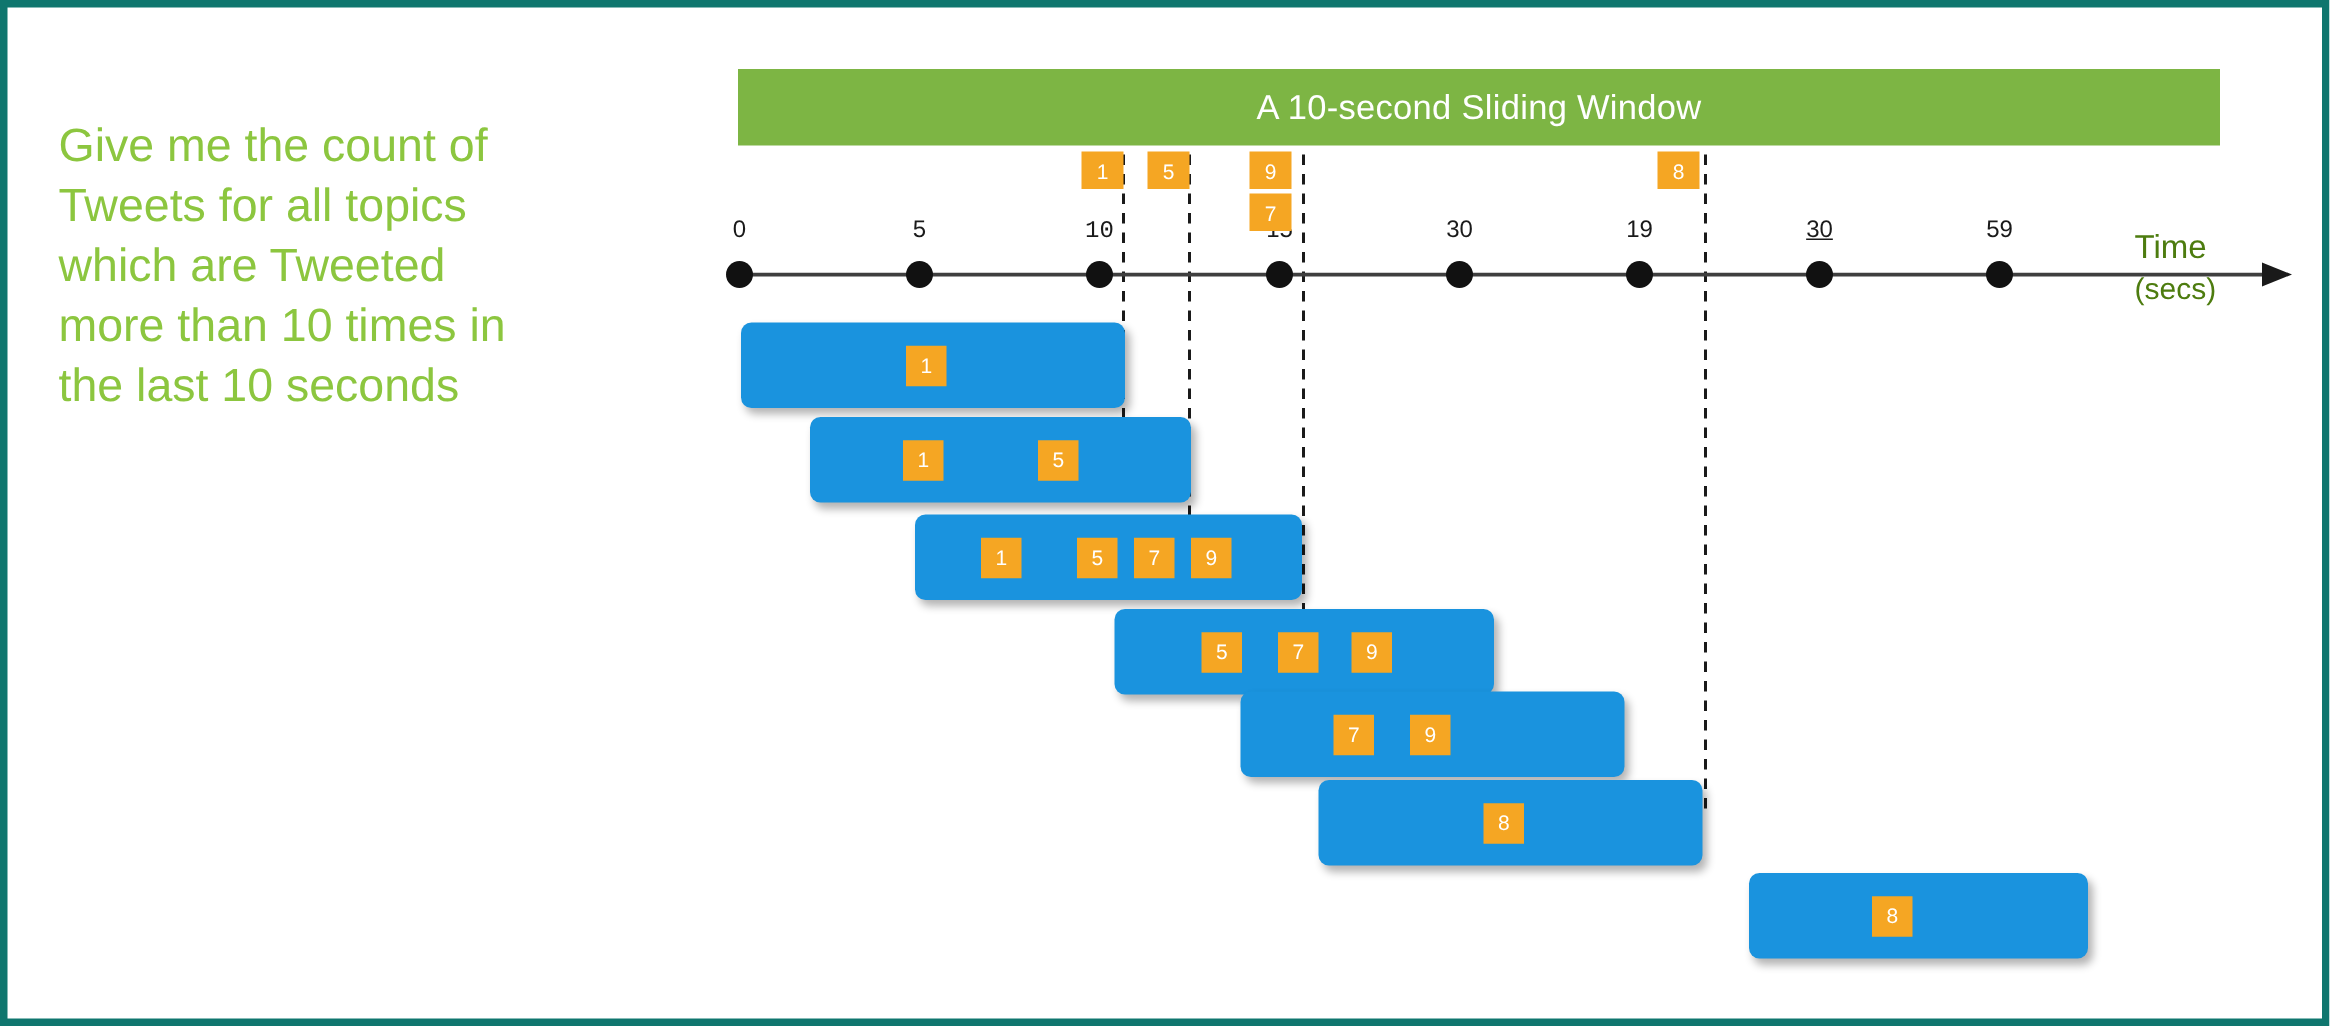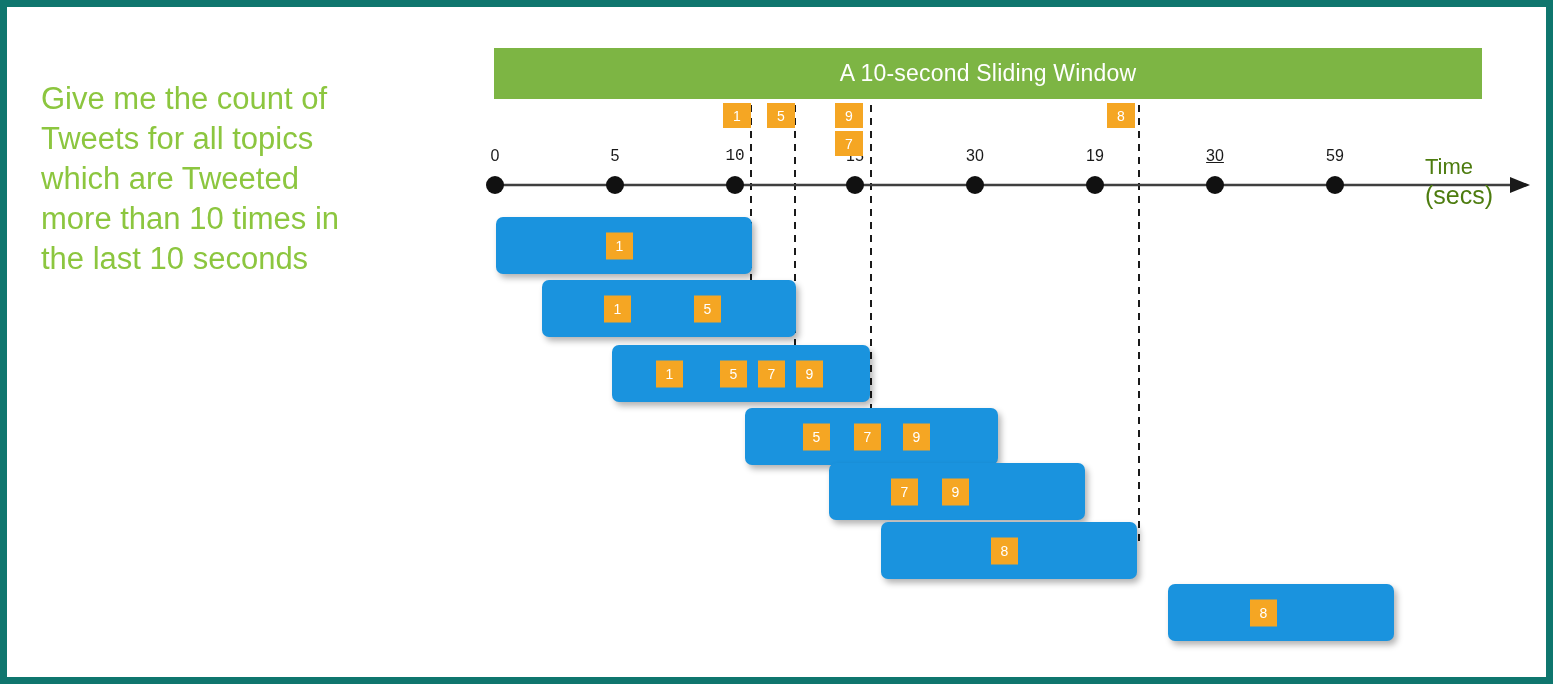--- a/index.html
+++ b/index.html
@@ -5,21 +5,21 @@
   html, body {
     margin: 0;
     padding: 0;
     background: #ffffff;
   }
   #canvas {
     position: relative;
     width: 1553px;
     height: 684px;
     background: #ffffff;
-    border: 7px solid #0f766e;
+    border: 5px solid #0f766e;
     box-sizing: border-box;
     overflow: hidden;
     font-family: "Liberation Sans", sans-serif;
   }
 
   
   #prompt-text {
     position: absolute;
     left: 34px;
     top: 72px;
@@ -69,21 +69,21 @@
   }
   #axis-title {
     position: absolute;
     left: 1418px;
     top: 146px;
     color: #4d7c0f;
     font-size: 22px;
     font-family: "Liberation Sans", sans-serif;
     line-height: 28px;
   }
-  #axis-title .sub { font-size: 25px; display:block;text-align:right; }
+  #axis-title .sub { font-size: 20px; display:block;text-align:right; }
 
   
   .axis-chip {
     position: absolute;
     width: 28px;
     height: 25px;
     background: #F5A623;
     color: #ffffff;
     font-size: 14px;
     font-family: "Liberation Sans", sans-serif;

